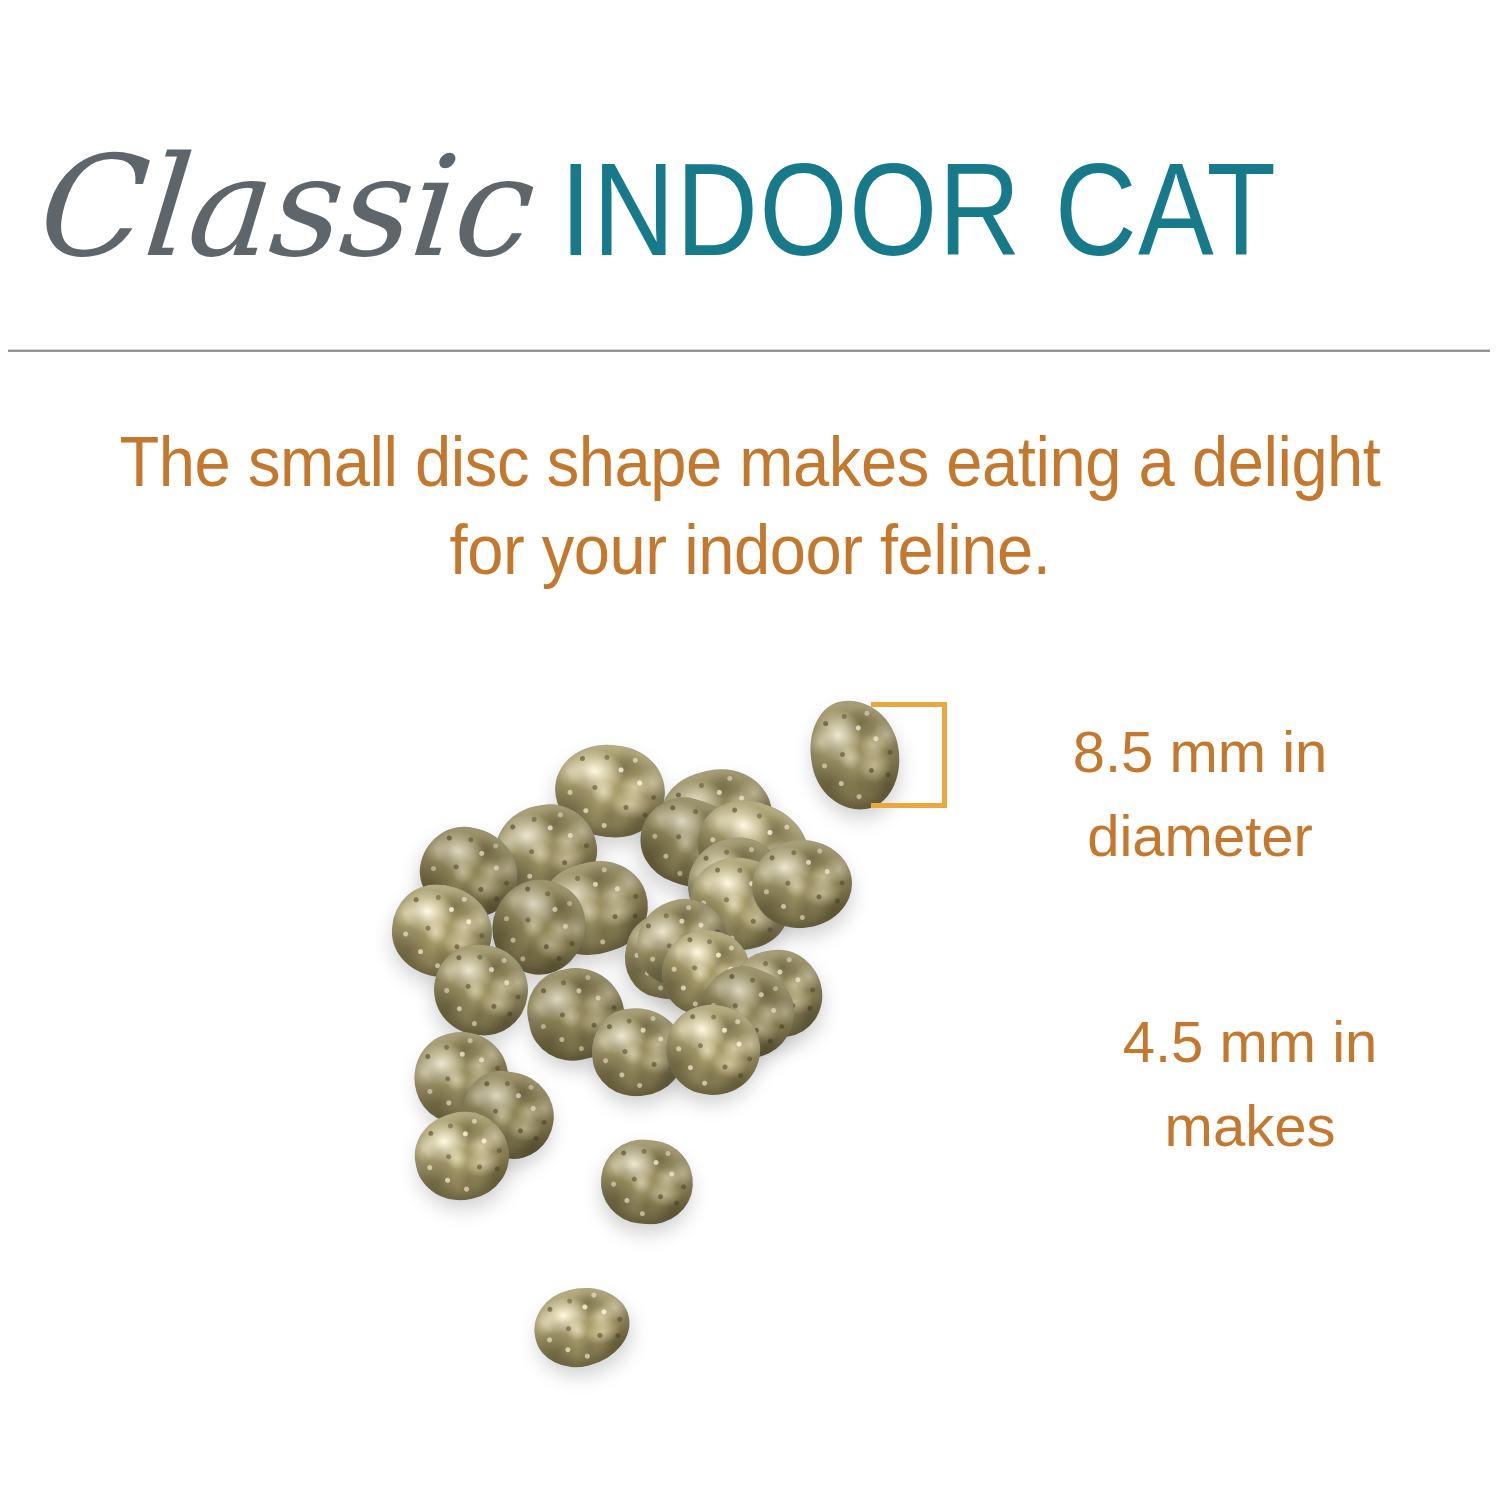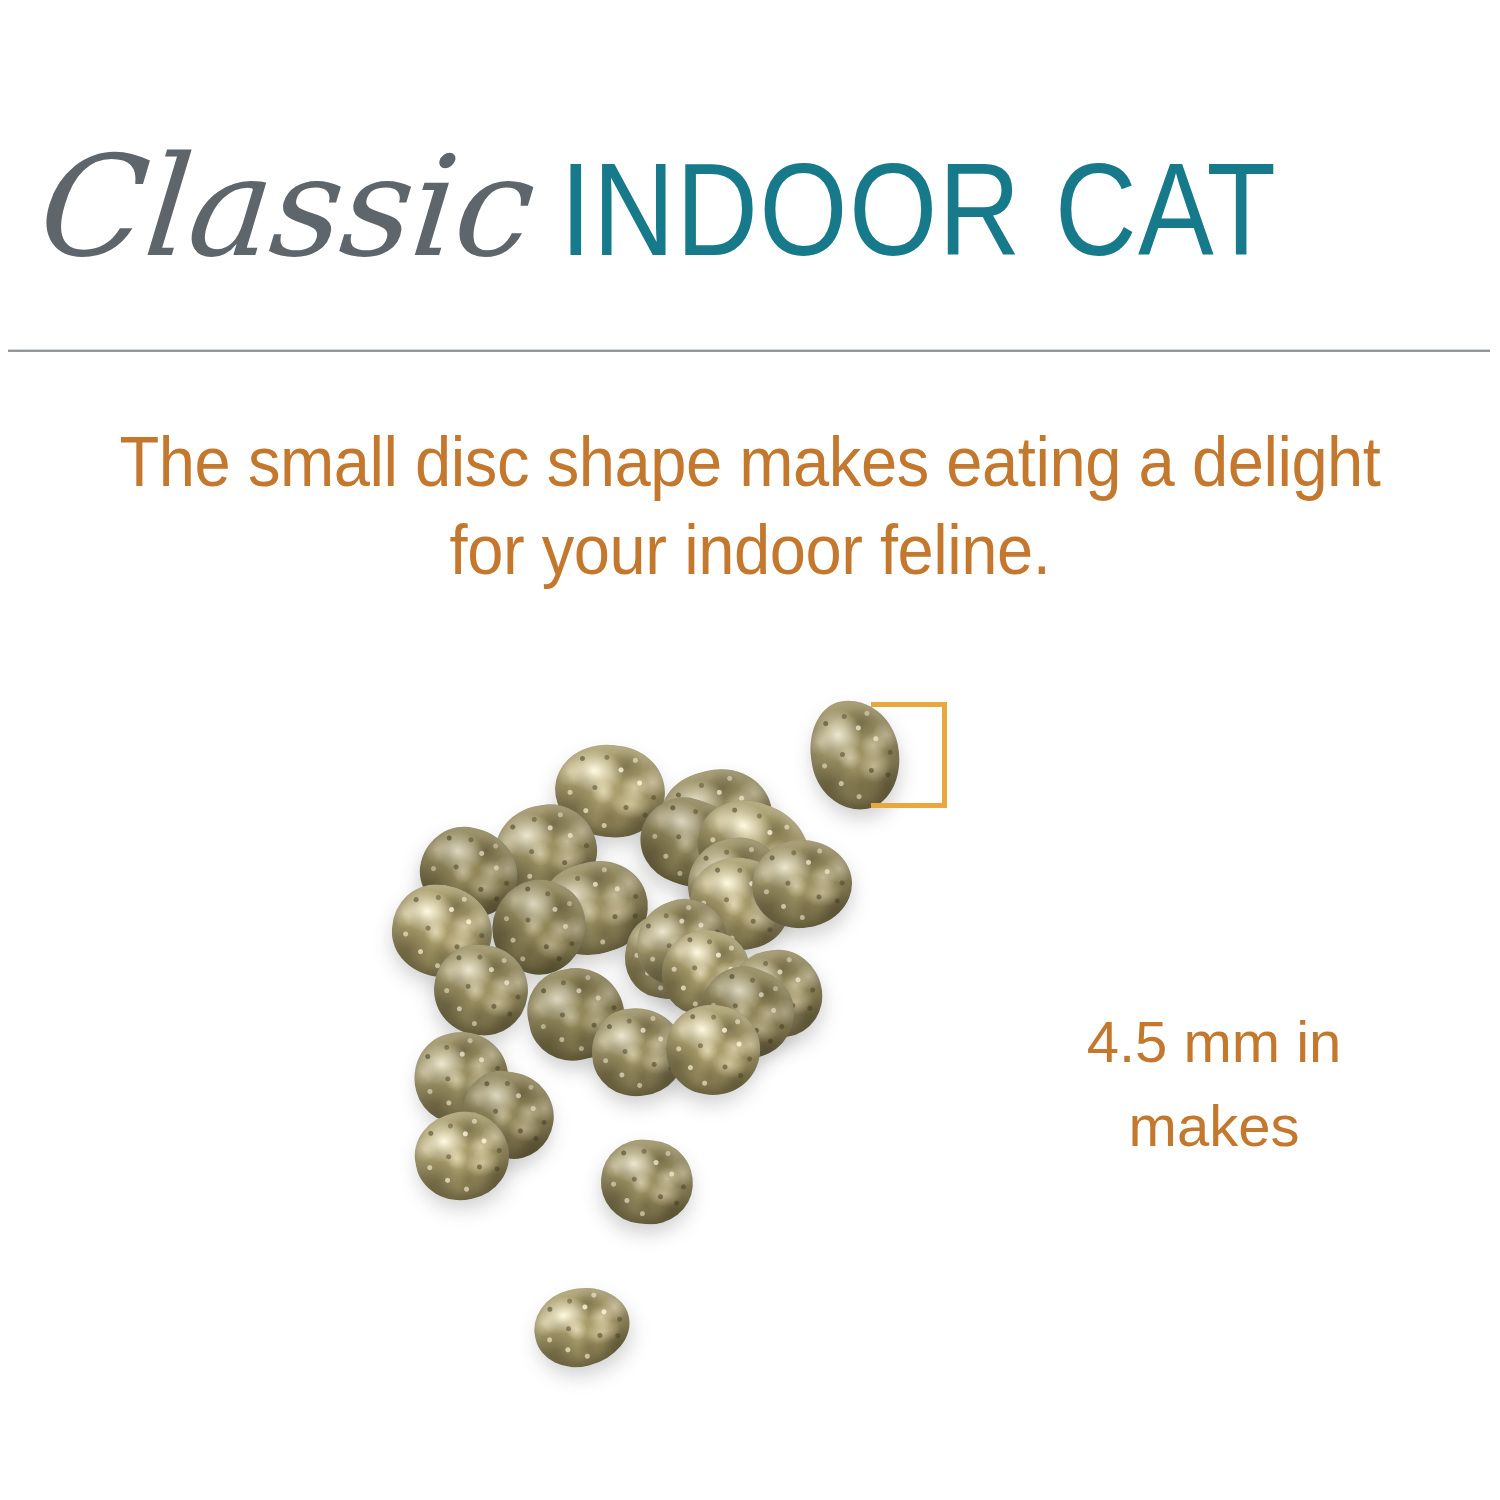--- a/index.html
+++ b/index.html
@@ -102,21 +102,21 @@
     color: #C4782E;
     font-family: "Liberation Sans", sans-serif;
     font-weight: 300;
     font-size: 58px;
     line-height: 1.44;
     text-align: center;
     letter-spacing: 0px;
     width: 420px;
   }
   .callout-diameter { left: 990px; top: 710px; }
-  .callout-length   { left: 1004px; top: 1000px; }
+  .callout-length   { left: 1040px; top: 1000px; }
 
   
   .bracket {
     position: absolute;
     left: 871px;
     top: 702px;
     width: 76px;
     height: 106px;
     border-top: 5px solid #E8A83F;
     border-right: 5px solid #E8A83F;
@@ -232,20 +232,22 @@
       <div class="kibble" style="left: 414px; top: 1032px; width: 94px; height: 90px; transform: rotate(-16deg); border-radius: 48% 52% 54% 46% / 54% 53% 50% 49%;"></div>
       <div class="kibble k-dark" style="left: 462px; top: 1072px; width: 92px; height: 86px; transform: rotate(9deg); border-radius: 45% 55% 47% 53% / 51% 56% 53% 53%;"></div>
       <div class="kibble k-light" style="left: 415px; top: 1112px; width: 94px; height: 88px; transform: rotate(-11deg); border-radius: 52% 48% 49% 51% / 48% 52% 50% 49%;"></div>
       <div class="kibble" style="left: 601px; top: 1140px; width: 92px; height: 84px; transform: rotate(5deg); border-radius: 49% 51% 51% 49% / 53% 55% 53% 53%;"></div>
       <div class="kibble k-light" style="left: 534px; top: 1288px; width: 96px; height: 78px; transform: rotate(-14deg); border-radius: 46% 54% 53% 47% / 50% 51% 50% 49%;"></div>
     </div>
 
   <div class="bracket"></div>
 
   <div class="callout callout-diameter">
+    <div>8.5 mm in</div>
+    <div>diameter</div>
   </div>
 
   <div class="callout callout-length">
     <div>4.5 mm in</div>
     <div>makes</div>
   </div>
 
 </div>
 
 </body></html>

